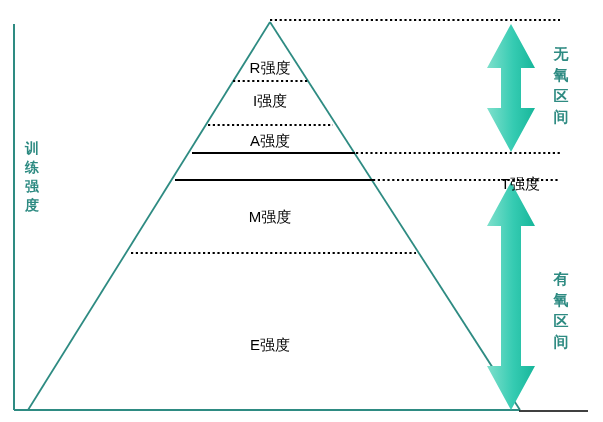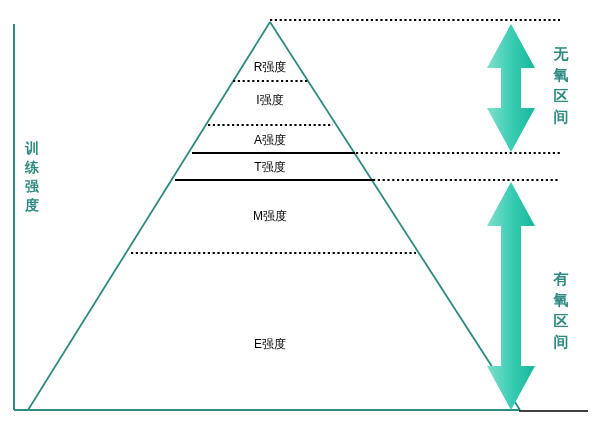--- a/index.html
+++ b/index.html
@@ -21,21 +21,21 @@
   }
   #stage svg.layer {
     position: absolute;
     left: 0;
     top: 0;
     width: 603px;
     height: 422px;
   }
   .zone-label {
     position: absolute;
-    font-size: 12px;
+    font-size: 15px;
     line-height: 15px;
     color: #000000;
     white-space: nowrap;
     letter-spacing: 0px;
   }
   .axis-label {
     position: absolute;
     font-size: 14px;
     line-height: 19px;
     color: #2e8b82;
@@ -103,21 +103,21 @@
   <div class="axis-label vert-ch" id="axisLabel" style="left: 23px; top: 139px; color: rgb(46, 139, 130);">
       <span>训</span>
       <span>练</span>
       <span>强</span>
       <span>度</span>
     </div>
 
   <div class="zone-label" id="lvl0" style="left: 0px; top: 60px; width: 540px; text-align: center;">R强度</div>
   <div class="zone-label" id="lvl2" style="left: 0px; top: 133px; width: 540px; text-align: center;">A强度</div>
   <div class="zone-label" id="lvl1" style="left: 0px; top: 93px; width: 540px; text-align: center;">I强度</div>
-  <div class="zone-label" id="lvl3" style="left: 0px; top: 160px; width: 540px; text-align: center;">T强度</div>
+  <div class="zone-label" id="lvl3" style="left: 0px; top: 176px; width: 540px; text-align: right;">T强度</div>
   <div class="zone-label" id="lvl4" style="left: 0px; top: 209px; width: 540px; text-align: center;">M强度</div>
   <div class="zone-label" id="lvl5" style="left: 0px; top: 337px; width: 540px; text-align: center;">E强度</div>
 
   <div class="side-label vert-ch" id="zone0" style="color: rgb(46, 139, 130); left: 552px; top: 43px;">
       <span>无</span>
       <span>氧</span>
       <span>区</span>
       <span>间</span>
     </div>
   <div class="side-label vert-ch" id="zone1" style="color: rgb(46, 139, 130); left: 552px; top: 268px;">

